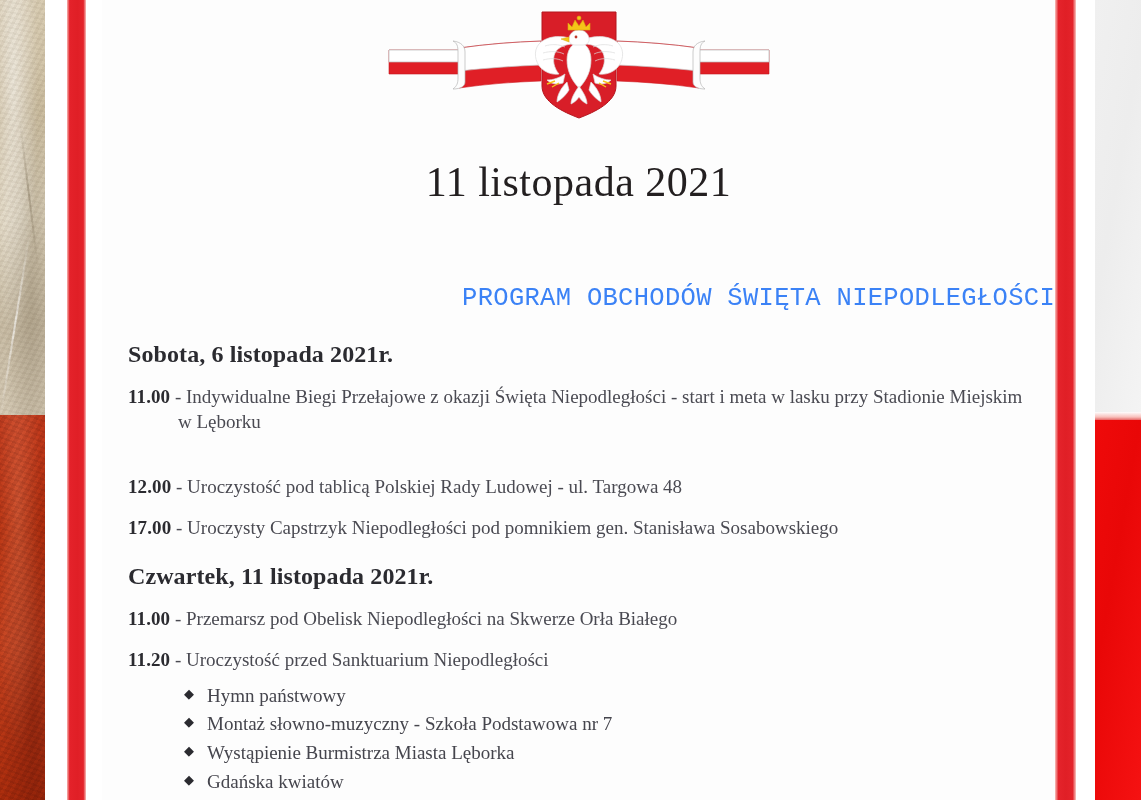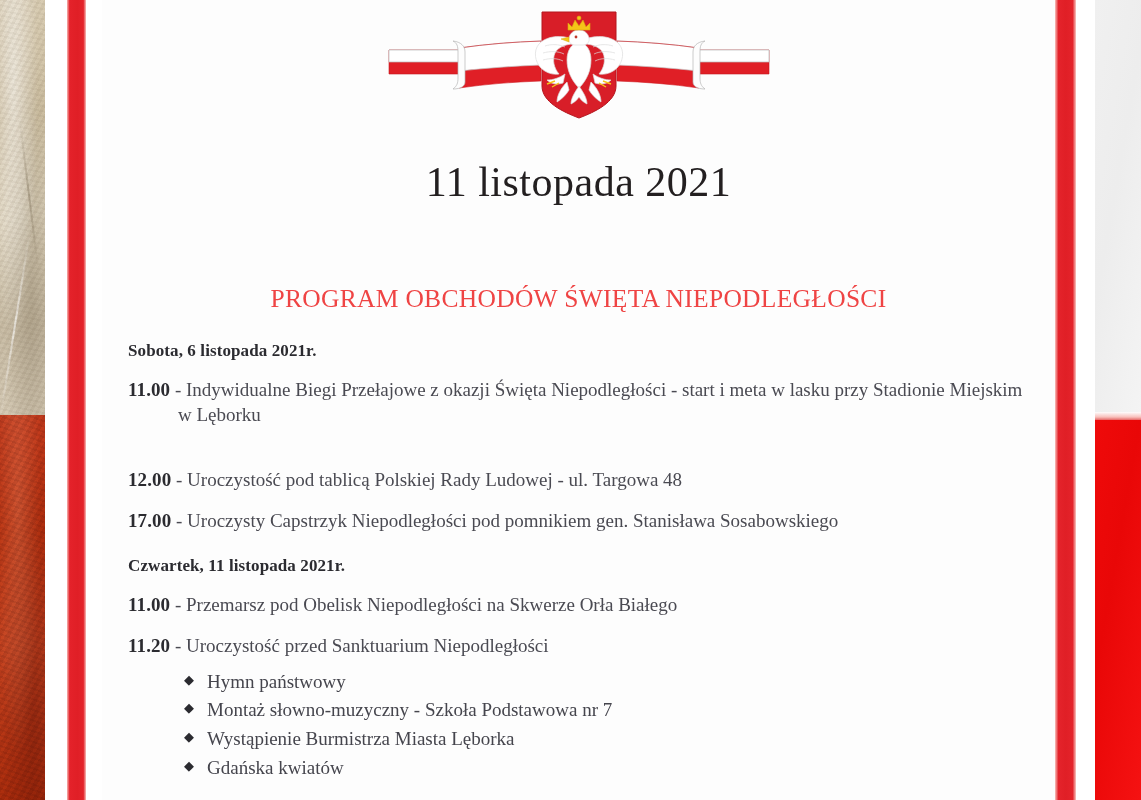--- a/index.html
+++ b/index.html
@@ -151,43 +151,43 @@
     font-size: 42px;
     line-height: 1.05;
     color: #231f20;
     letter-spacing: 0.5px;
     font-weight: 400;
   }
 
   .subtitle {
     position: absolute;
     left: 0; right: 0; top: 285px;
-    text-align: center;
-    font-family: Liberation Serif, serif;
+    text-align: right;
+    font-family: Liberation Mono, monospace;
     font-size: 25.5px;
     line-height: 1.1;
-    color: #ef4444;
+    color: #3b82f6;
     letter-spacing: 0.3px;
     font-weight: 400;
   }
 
   
   .program {
     position: absolute;
     left: 26px; top: 341px;
     width: 905px;
     color: #3a3a40;
     font-family: "Liberation Serif", "DejaVu Serif", serif;
     font-size: 19px;
   }
 
   .day-block { margin: 0 0 7px 0; }
   .day-head {
     font-weight: bold;
-    font-size: 17px;
+    font-size: 24px;
     color: #2b2b30;
     letter-spacing: .1px;
     margin-bottom: 2px;
   }
   .entry {
     display: block;
     padding-left: 50px;
     text-indent: -50px;
     font-size: 19px;
     line-height: 1.33;

